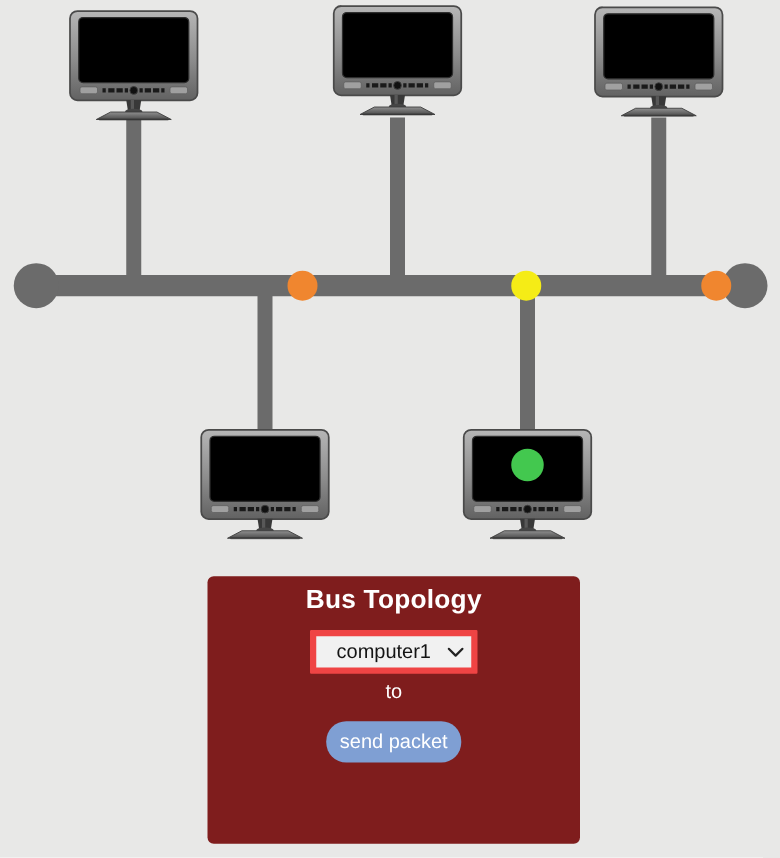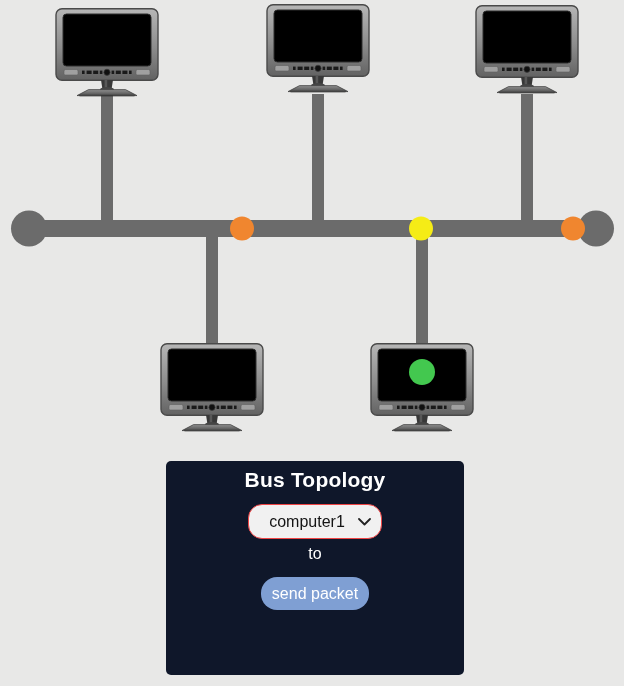--- a/index.html
+++ b/index.html
@@ -45,22 +45,22 @@
   }
   .select-wrap.first { margin-top: 12px; }
   .select-wrap.second { margin-top: 1px; }
 
   .computer-select {
     -webkit-appearance: none;
     appearance: none;
     width: 100%;
     height: 100%;
     background: #f1f1f1;
-    border: 1px solid #ef4444;
-    border-radius: 14px;
+    border: 5px solid #ef4444;
+    border-radius: 1px;
     font-family: "Liberation Sans", sans-serif;
     font-size: 16px;
     color: #141414;
     text-align: center;
     text-align-last: center;
     padding-right: 22px;
     padding-left: 6px;
     cursor: pointer;
   }
 
@@ -157,21 +157,21 @@
     <g transform="translate(160,343)">
       <use href="#monitor"></use>
     </g>
     <g transform="translate(370,343)">
       <use href="#monitor"></use>
     </g>
 
     <circle cx="422" cy="372" r="13" fill="#43c84f"></circle>
   </svg>
 
-  <div class="panel" style="background-color: #0f172a;">
+  <div class="panel" style="background-color: #7f1d1d;">
     <div class="panel-title">Bus Topology</div>
 
     <div class="select-wrap first">
       <select class="computer-select"><option>computer1</option></select>
       <svg class="chevron" width="13" height="8" viewBox="0 0 13 8">
         <polyline points="1,1 6.5,6.5 12,1" fill="none" stroke="#222222" stroke-width="1.8" stroke-linecap="round" stroke-linejoin="round"></polyline>
       </svg>
     </div>
 
     <div class="to-label">to</div>

